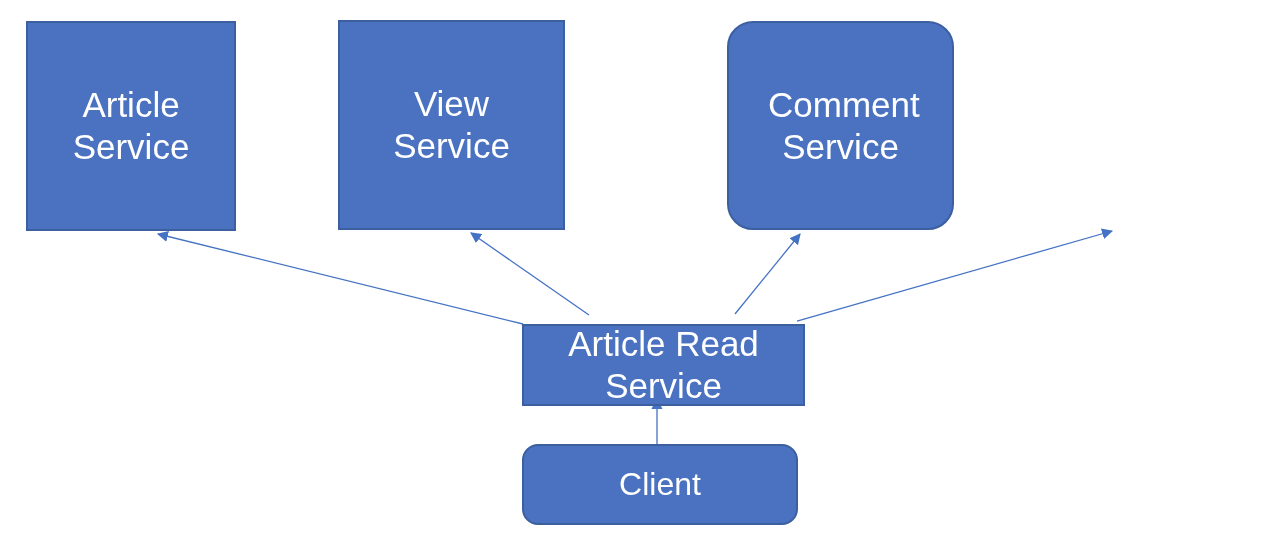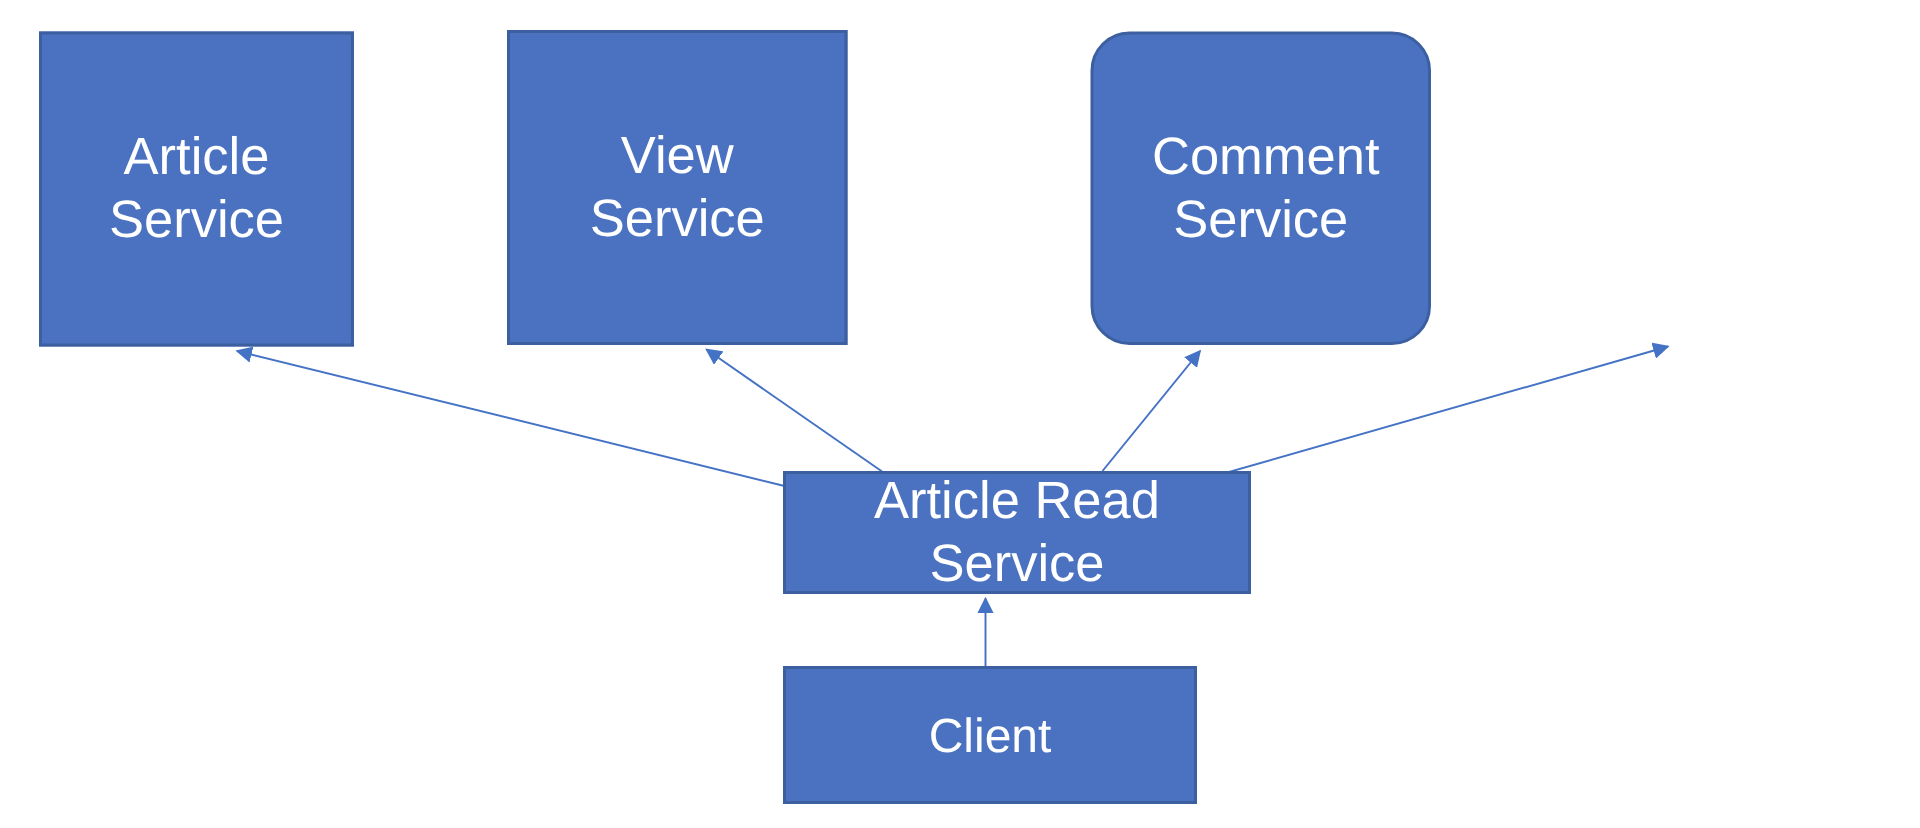--- a/index.html
+++ b/index.html
@@ -47,23 +47,23 @@
   .node .label {
     display: inline-block;
     font-size: 35px;
     line-height: 1.2;
   }
   .node.square .label { max-width: 145px; }
   #n-article { left: 26px;   top: 21px;  width: 210px; height: 210px; }
   #n-like    { left: 338px;  top: 20px;  width: 227px; height: 210px; }
   #n-comment { left: 727px;  top: 21px;  width: 227px; height: 209px; border-radius: 26px; }
   #n-view    { left: 1003px; top: 20px;  width: 226px; height: 210px; }
-  #n-ars     { left: 522px;  top: 314px; width: 312px; height: 82px; text-align: center; }
+  #n-ars     { left: 522px;  top: 324px; width: 283px; height: 82px; text-align: center; }
   #n-ars .label { max-width: 200px; }
-  #n-client  { left: 522px;  top: 444px; width: 276px; height: 92px; }
+  #n-client  { left: 522px;  top: 444px; width: 276px; height: 81px; border-radius: 16px; }
   #n-client .label { font-size: 32px; }
 </style>
 </head>
 <body>
 
 <div class="canvas">
 
   <svg class="edges-layer" viewBox="0 0 1280 552" xmlns="http://www.w3.org/2000/svg">
     <defs>
       <marker id="arrowhead" viewBox="0 0 10 10" refX="9" refY="5" markerWidth="8.5" markerHeight="8.5" orient="auto">

